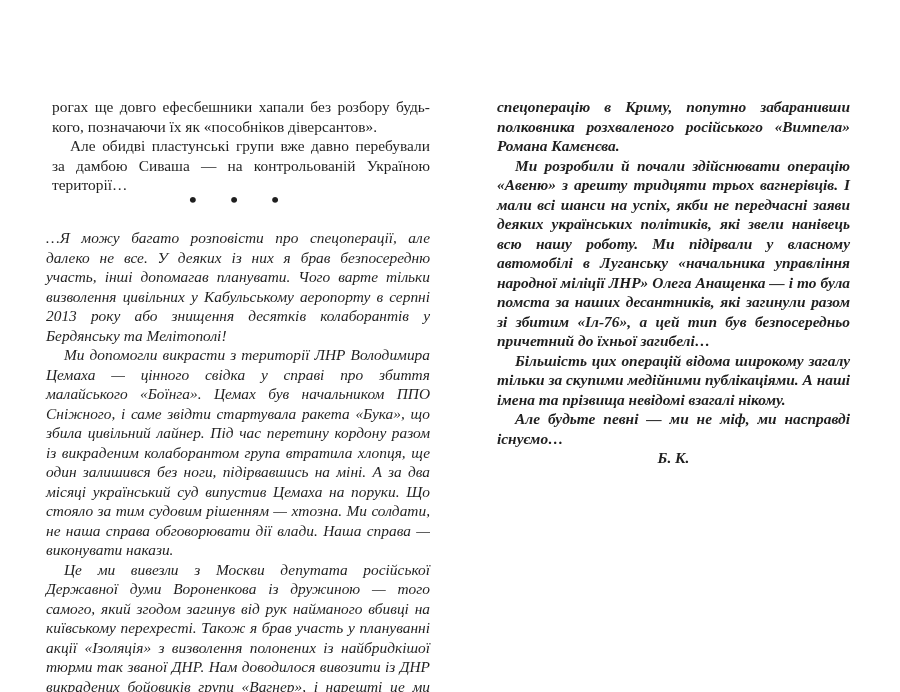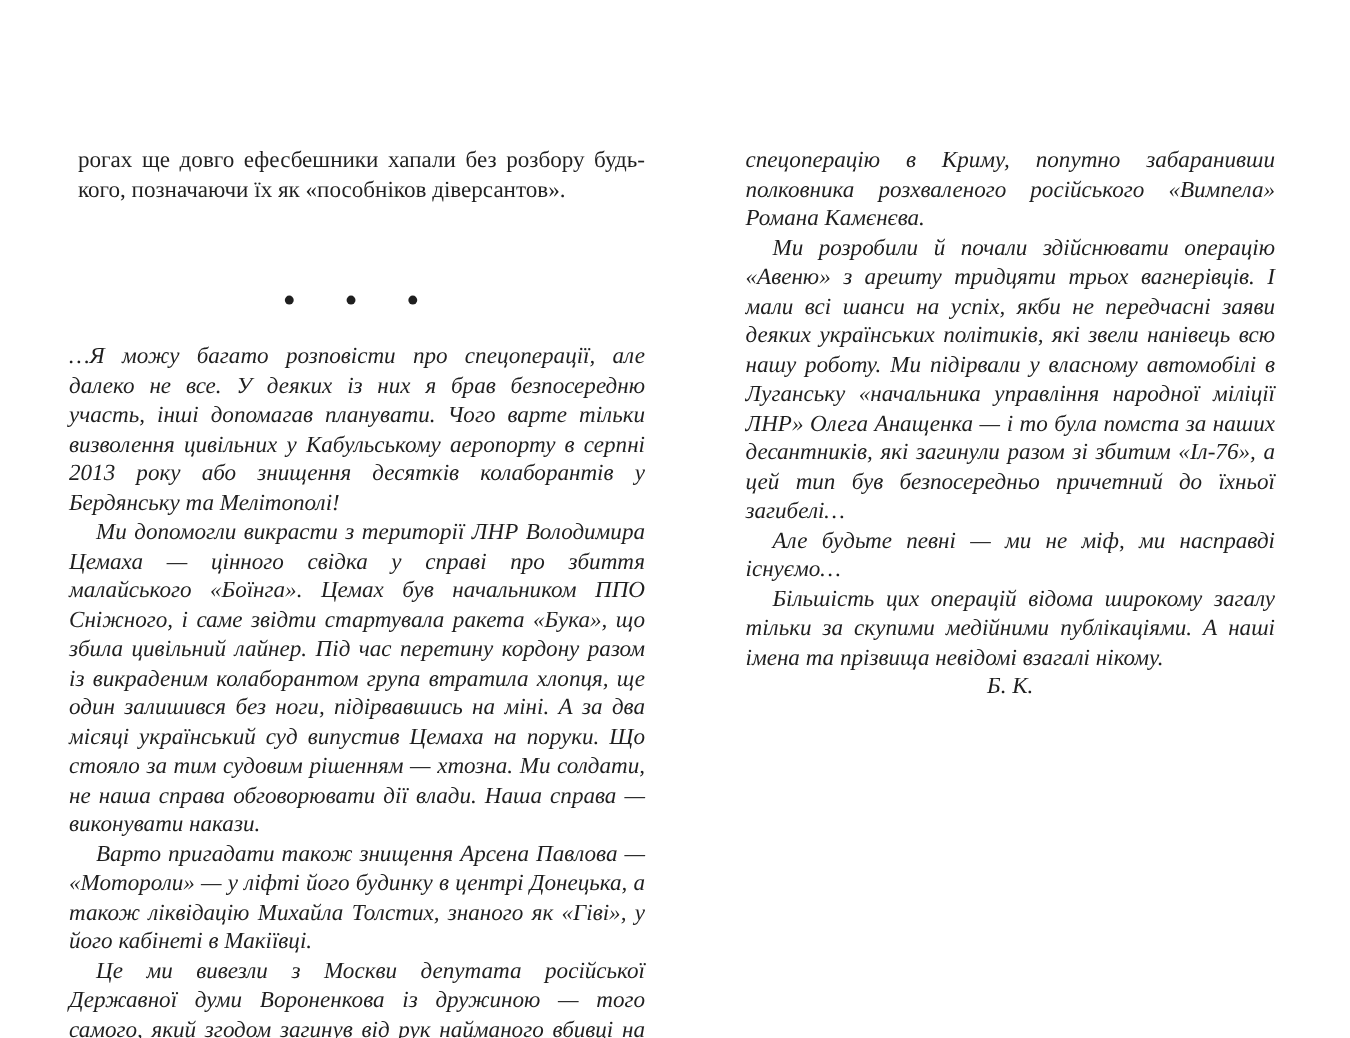--- a/index.html
+++ b/index.html
@@ -1,49 +1,49 @@
 <!DOCTYPE html>
 <html><head>
 <meta charset="utf-8">
 <style>
   html, body { margin: 0; padding: 0; background: #ffffff; }
   body { width: 900px; height: 692px; position: relative; overflow: hidden; color: #1f1f1f; }
   .page { position: absolute; top: 0; height: 564px; margin-top: 48px; }
   .page-left { left: 52px; width: 378px; }
-  .page-right { left: 497px; width: 353px; }
+  .page-right { left: 497px; width: 353px; font-weight: bold; }
   .text { font-family: "Liberation Serif", "DejaVu Serif", serif; font-size: 15.4px; line-height: 19.5px; text-align: justify; }
   .upright { font-style: normal; }
   .italic { font-style: italic; }
   p { margin: 0; }
   .indent { text-indent: 18px; }
   .left-block-1 { position: absolute; top: 49px; left: 0; width: 100%; }
   .separator { position: absolute; top: 142px; left: 0; width: 100%; text-align: center; font-family: "Liberation Serif", serif; font-size: 22px; letter-spacing: 14px; line-height: 20px; font-weight: bold; }
   .left-block-2 { position: absolute; top: 180px; left: -6px; width: 384px; }
   .right-block { position: absolute; top: 49px; left: 0; width: 100%; }
   .signature { text-align: center; }
   .page-number { position: absolute; top: 646px; left: 174px; width: 40px; text-align: center; font-family: "Liberation Sans", "DejaVu Sans", sans-serif; font-size: 16px; color: #000000; }
 </style>
 </head>
 <body>
 
 <div class="page page-left">
   <div class="left-block-1 text upright">
     <p>рогах ще довго ефесбешники хапали без розбору будь-кого, позначаючи їх як «пособніков діверсантов».</p>
+    <p class="indent">Але обидві пластунські групи вже давно перебували за дамбою Сиваша — на контрольованій Україною території…</p>
   </div>
   <div class="separator">• • •</div>
   <div class="left-block-2 text italic">
     <p>…Я можу багато розповісти про спецоперації, але далеко не все. У деяких із них я брав безпосередню участь, інші допомагав планувати. Чого варте тільки визволення цивільних у Кабульському аеропорту в серпні 2013 року або знищення десятків колаборантів у Бердянську та Мелітополі!</p>
     <p class="indent">Ми допомогли викрасти з території ЛНР Володимира Цемаха — цінного свідка у справі про збиття малайського «Боїнга». Цемах був начальником ППО Сніжного, і саме звідти стартувала ракета «Бука», що збила цивільний лайнер. Під час перетину кордону разом із викраденим колаборантом група втратила хлопця, ще один залишився без ноги, підірвавшись на міні. А за два місяці український суд випустив Цемаха на поруки. Що стояло за тим судовим рішенням — хтозна. Ми солдати, не наша справа обговорювати дії влади. Наша справа — виконувати накази.</p>
-    <p class="indent">Варто пригадати також знищення Арсена Павлова — «Мотороли» — у ліфті його будинку в центрі Донецька, а також ліквідацію Михайла Толстих, знаного як «Гіві», у його кабінеті в Макіївці.</p>
     <p class="indent">Це ми вивезли з Москви депутата російської Державної думи Вороненкова із дружиною — того самого, який згодом загинув від рук найманого вбивці на київському перехресті. Також я брав участь у плануванні акції «Ізоляція» з визволення полонених із найбридкішої тюрми так званої ДНР. Нам доводилося вивозити із ДНР викрадених бойовиків групи «Вагнер», і нарешті це ми здійснили шалену</p>
   </div>
   <div class="page-number">12</div>
 </div>
 
 <div class="page page-right">
   <div class="right-block text italic">
     <p>спецоперацію в Криму, попутно забаранивши полковника розхваленого російського «Вимпела» Романа Камєнєва.</p>
     <p class="indent">Ми розробили й почали здійснювати операцію «Авеню» з арешту тридцяти трьох вагнерівців. І мали всі шанси на успіх, якби не передчасні заяви деяких українських політиків, які звели нанівець всю нашу роботу. Ми підірвали у власному автомобілі в Луганську «начальника управління народної міліції ЛНР» Олега Анащенка — і то була помста за наших десантників, які загинули разом зі збитим «Іл-76», а цей тип був безпосередньо причетний до їхньої загибелі…</p>
+    <p class="indent">Більшість цих операцій відома широкому загалу тільки за скупими медійними публікаціями. А наші імена та прізвища невідомі взагалі нікому.</p>
     <p class="indent">Але будьте певні — ми не міф, ми насправді існуємо…</p>
-    <p class="indent">Більшість цих операцій відома широкому загалу тільки за скупими медійними публікаціями. А наші імена та прізвища невідомі взагалі нікому.</p>
     <p class="signature">Б. К.</p>
   </div>
 </div>
 
 </body></html>

